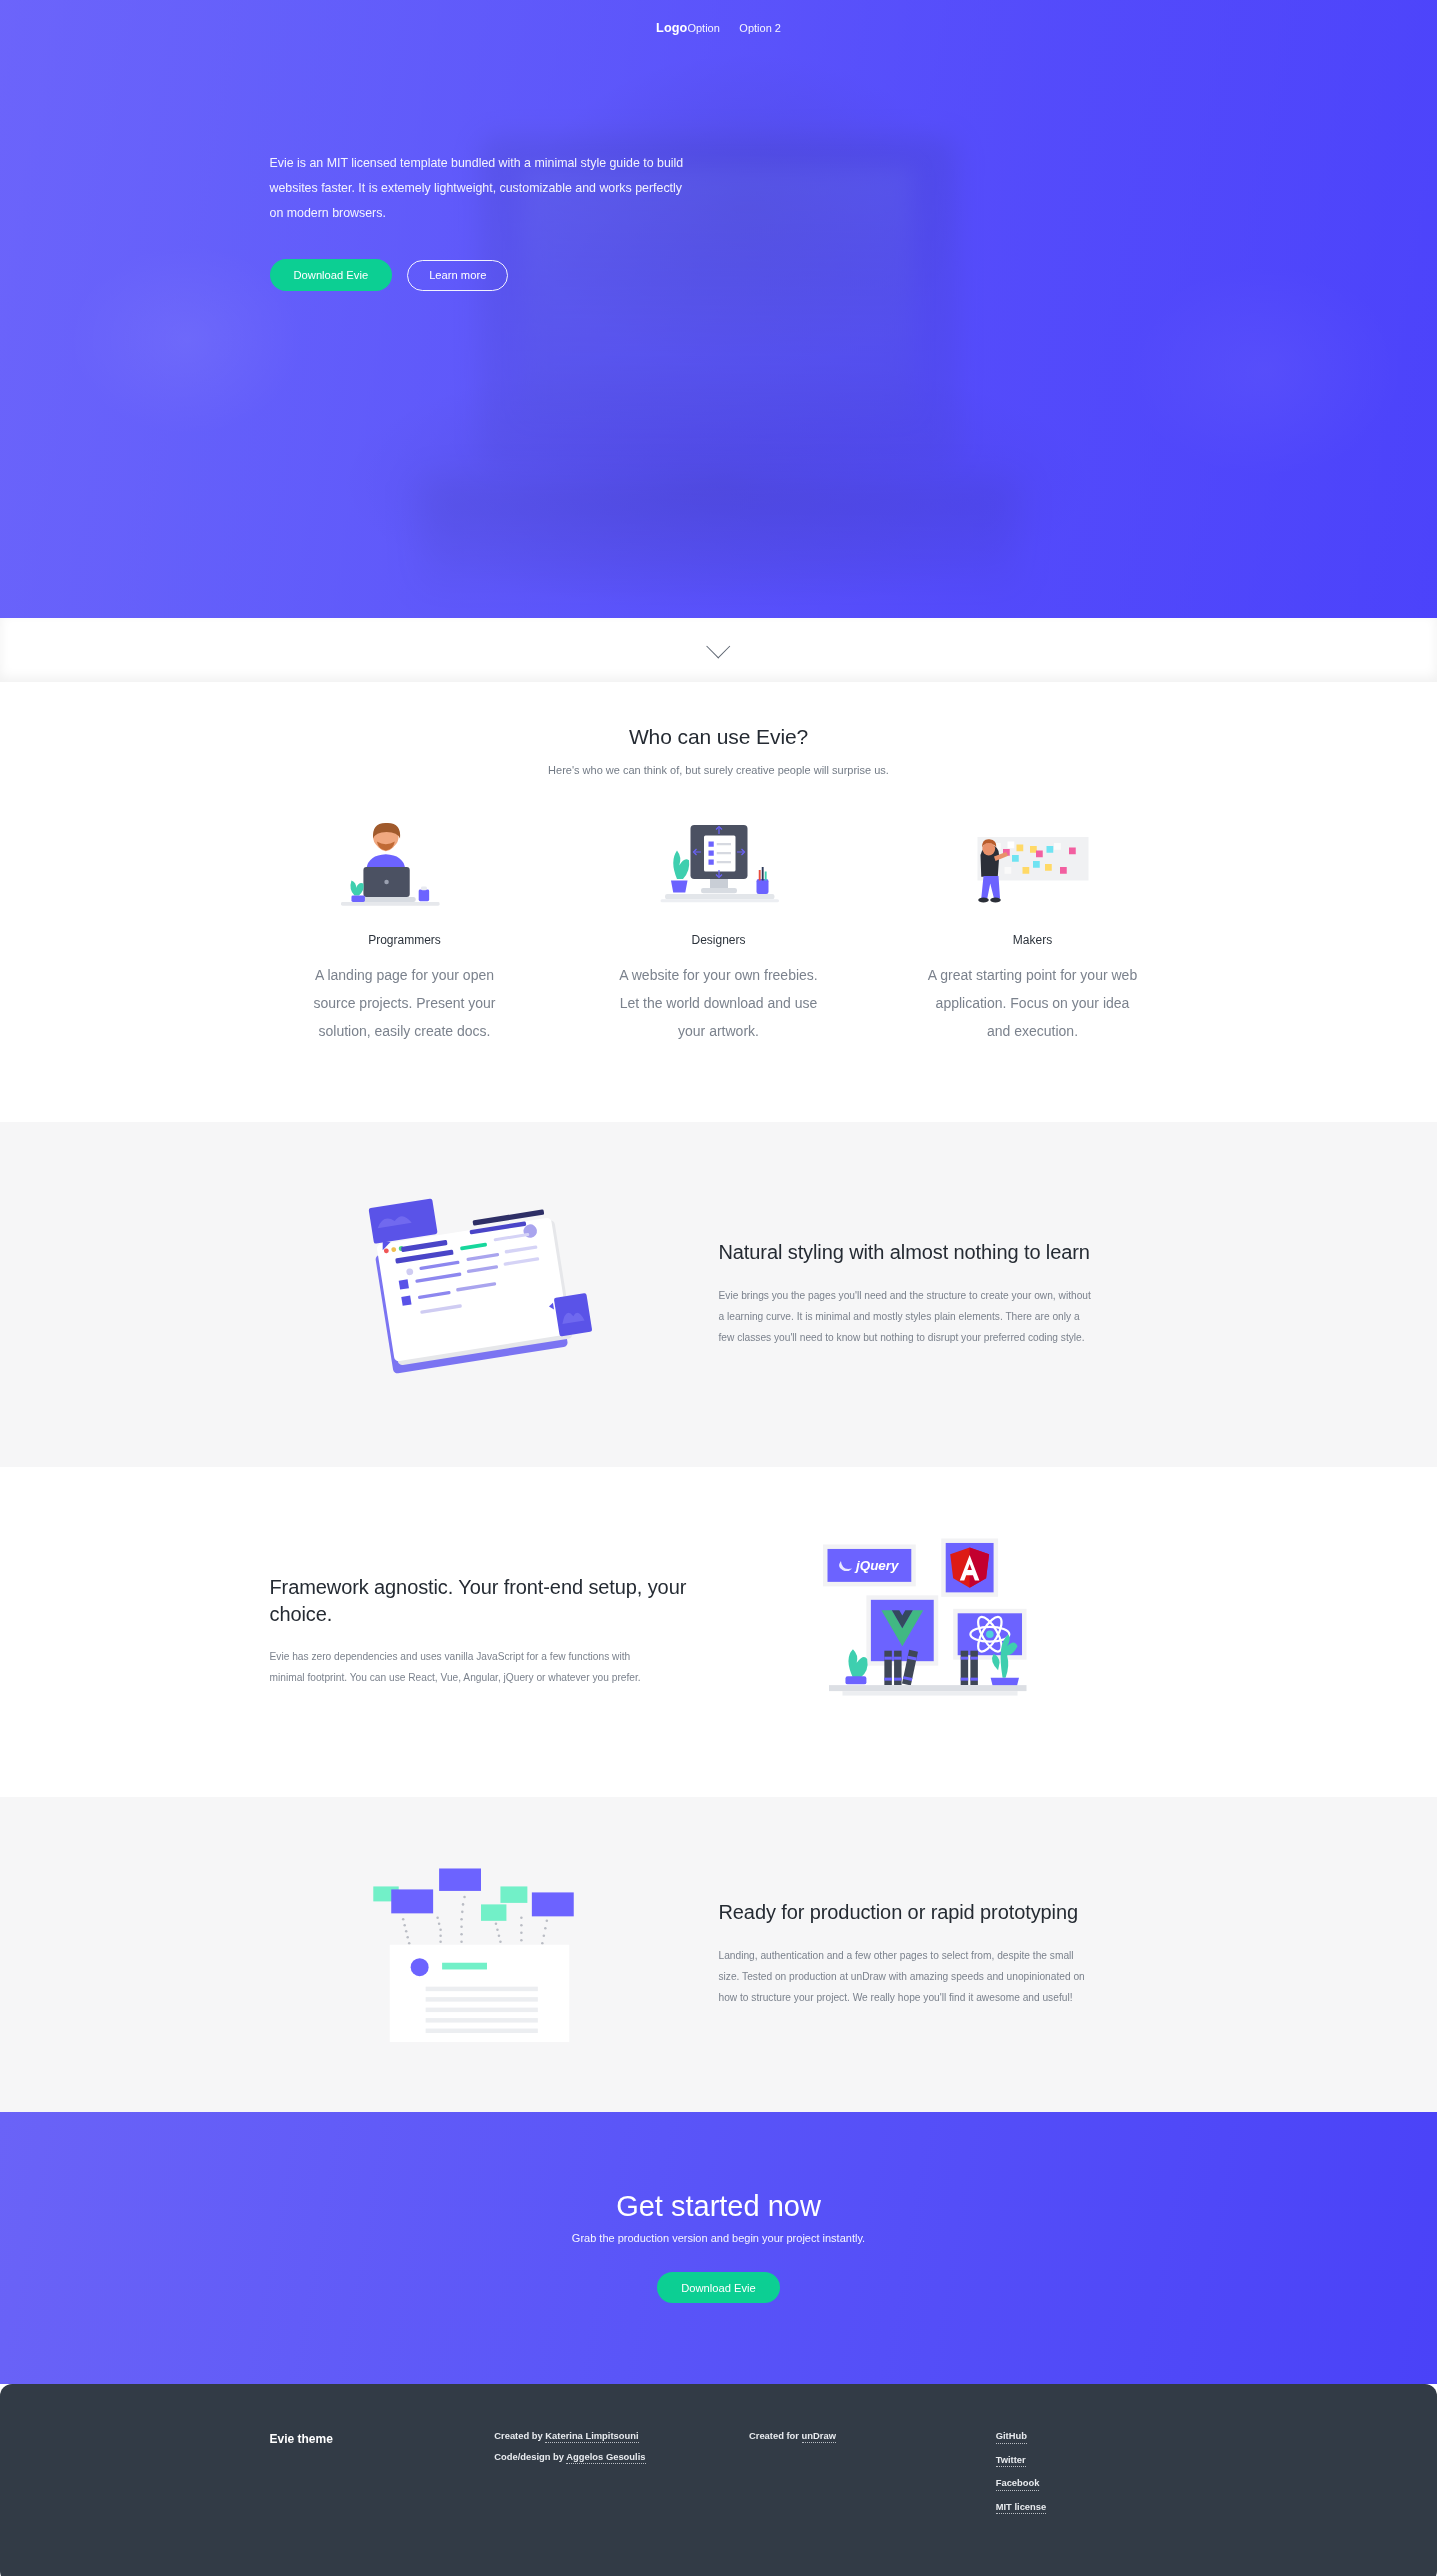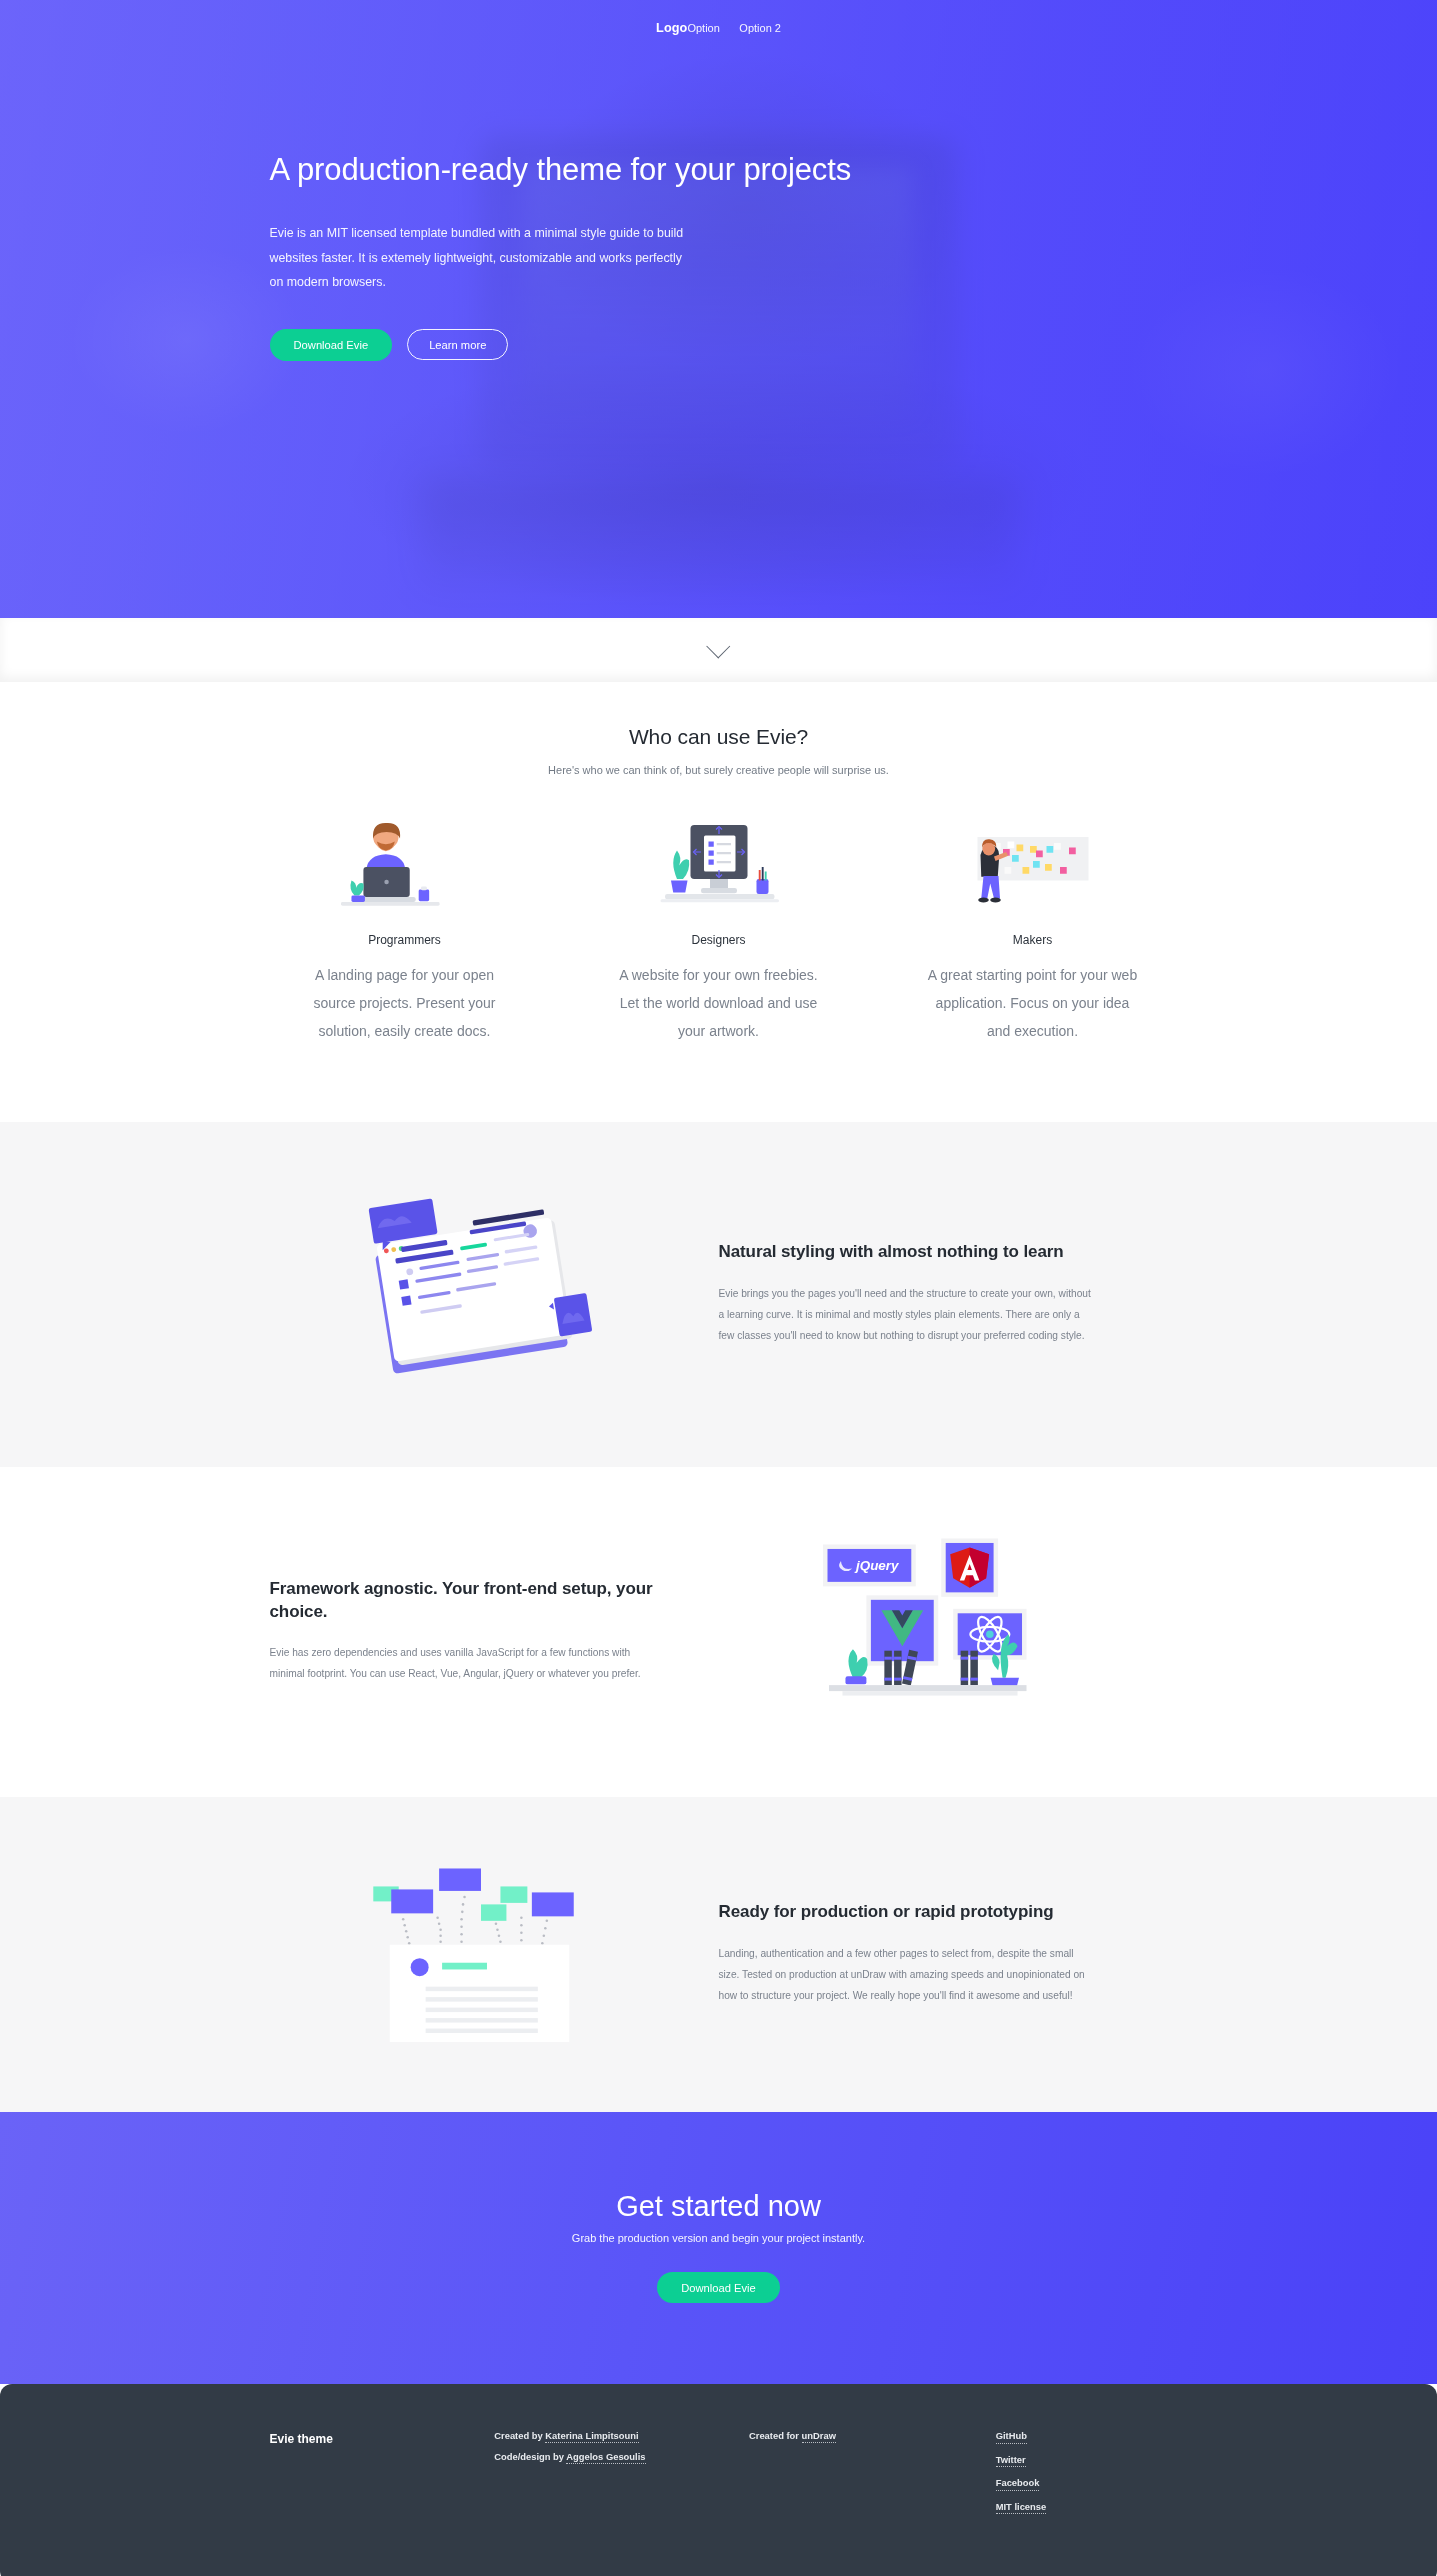--- a/index.html
+++ b/index.html
@@ -172,21 +172,21 @@
 
   
   .feature{
     display:flex;align-items:center;
     padding:64px 0;
     gap:30px;
   }
   .feature-art{width:419px;display:flex;justify-content:center;align-items:flex-end;}
   .feature-copy{width:419px;}
   .feature-title{
-    font-size:17px;font-weight:700;color:#252b33;line-height:1.35;
+    font-size:20px;font-weight:400;color:#252b33;line-height:1.35;
     letter-spacing:-0.1px;margin-bottom:19.5px;
   }
   .feature-text{
     font-size:10.2px;color:#7b828d;line-height:2.05;max-width:374px;
   }
 
   
   .cta{
     text-align:center;
     padding:78px 0 81px 0;
@@ -234,21 +234,20 @@
         <div class="nav-wrap">
           <a class="logo" href="#">Logo</a>
           <div class="nav-links">
             <a href="#">Option</a>
             <a href="#">Option 2</a>
           </div>
         </div>
       </nav>
 
       <div class="hero-content">
-        <h1 class="hero-title">A production-ready theme for your projects</h1>
         <p class="hero-sub">Evie is an MIT licensed template bundled with a minimal style guide to build websites faster. It is extemely lightweight, customizable and works perfectly on modern browsers.</p>
         <div class="hero-actions">
           <a class="btn btn-green" href="#">Download Evie</a>
           <a class="btn btn-ghost" href="#">Learn more</a>
         </div>
       </div>
     </div>
   </header>
 
   <div class="scroll-band">

